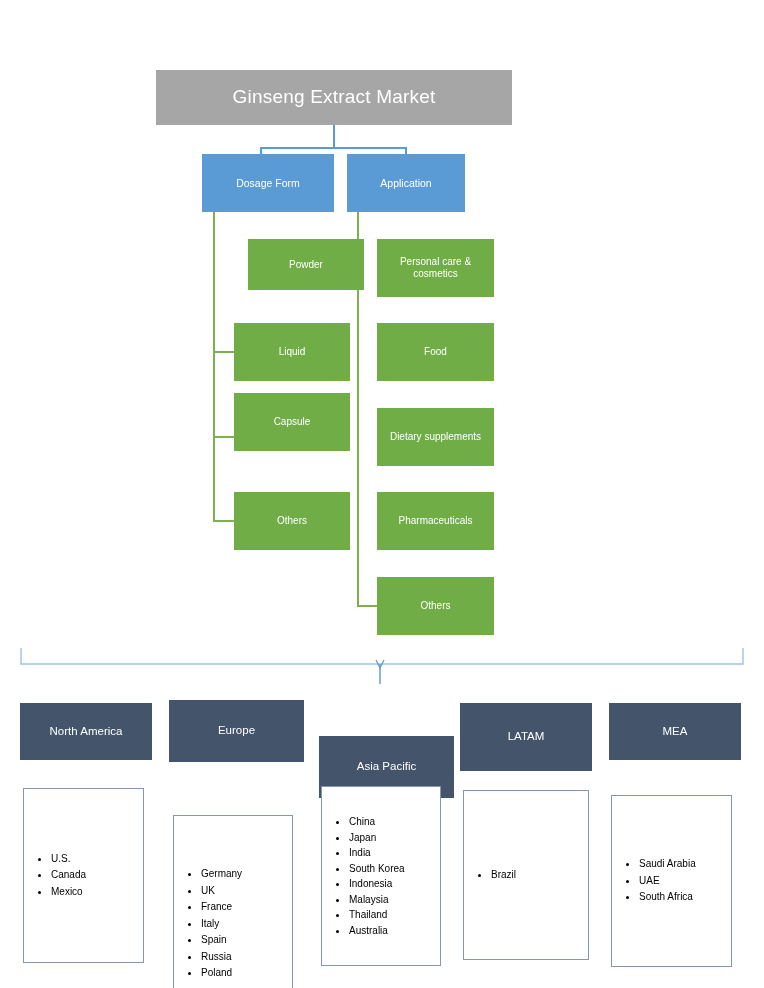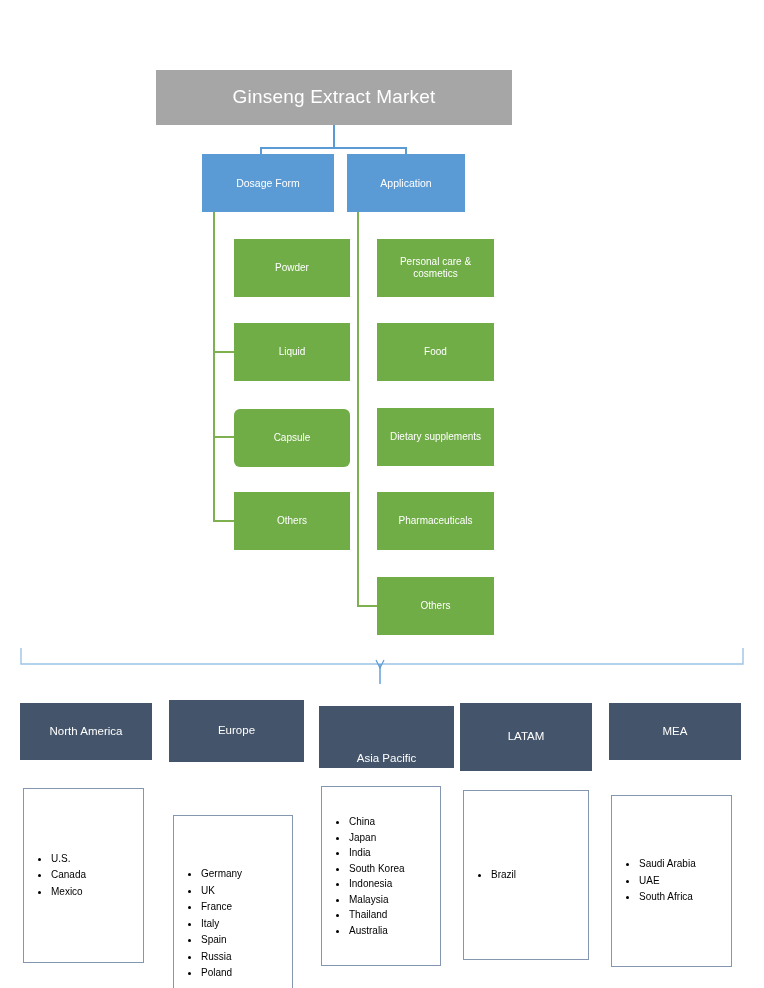--- a/index.html
+++ b/index.html
@@ -129,27 +129,27 @@
   </div>
 
   <div class="v-green" style="left:213px; top:212px; width:1.5px; height:308px;"></div>
   <div class="h-green" style="left:213px; top:351px; width:21px; height:1.5px;"></div>
   <div class="h-green" style="left:213px; top:436px; width:21px; height:1.5px;"></div>
   <div class="h-green" style="left:213px; top:520px; width:21px; height:1.5px;"></div>
 
   <div class="v-green" style="left:357px; top:212px; width:1.5px; height:394px;"></div>
   <div class="h-green" style="left:357px; top:605px; width:21px; height:1.5px;"></div>
 
-  <div class="box leaf-box" style="left:234px; top:239px; width:116px; height:58px;">
+  <div class="box leaf-box" style="left:248px; top:239px; width:116px; height:51px;">
     <span>Powder</span>
   </div>
   <div class="box leaf-box" style="left:234px; top:323px; width:116px; height:58px;">
     <span>Liquid</span>
   </div>
-  <div class="box leaf-box" style="left:234px; top:409px; width:116px; height:58px;border-radius:6px;">
+  <div class="box leaf-box" style="left:234px; top:393px; width:116px; height:58px;">
     <span>Capsule</span>
   </div>
   <div class="box leaf-box" style="left:234px; top:492px; width:116px; height:58px;">
     <span>Others</span>
   </div>
 
   <div class="box leaf-box" style="left:377px; top:239px; width:117px; height:58px;">
     <span>Personal care &amp; cosmetics</span>
   </div>
   <div class="box leaf-box" style="left:377px; top:323px; width:117px; height:58px;">
@@ -170,21 +170,21 @@
     <path d="M 380 664 L 380 684" fill="none" stroke="#5b9bd5" stroke-width="1.4"></path>
     <path d="M 376 660 L 380 668 L 384 660" fill="none" stroke="#5b9bd5" stroke-width="1.2"></path>
   </svg>
 
   <div class="box region-box" style="left:20px; top:703px; width:132px; height:57px;">
     <span>North America</span>
   </div>
   <div class="box region-box" style="left:169px; top:700px; width:135px; height:62px;">
     <span>Europe</span>
   </div>
-  <div class="box region-box" style="left:319px; top:706px; width:135px; height:62px;align-items:flex-end;">
+  <div class="box region-box" style="left:319px; top:736px; width:135px; height:62px;">
     <span>Asia Pacific</span>
   </div>
   <div class="box region-box" style="left:460px; top:703px; width:132px; height:68px;">
     <span>LATAM</span>
   </div>
   <div class="box region-box" style="left:609px; top:703px; width:132px; height:57px;">
     <span>MEA</span>
   </div>
 
   <div class="list-box" style="left:23px; top:788px; width:121px; height:175px;">

